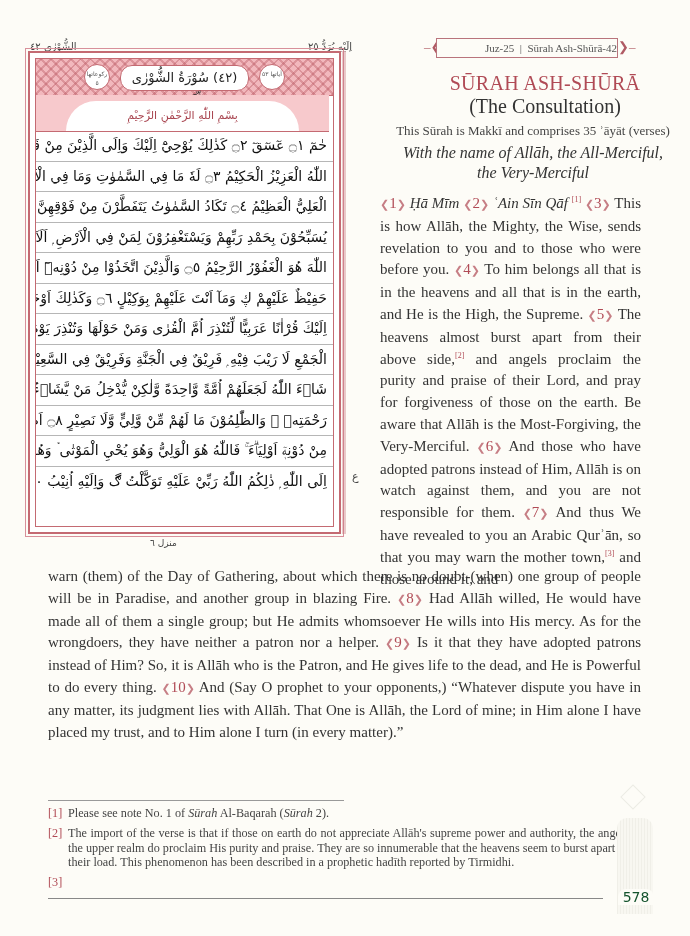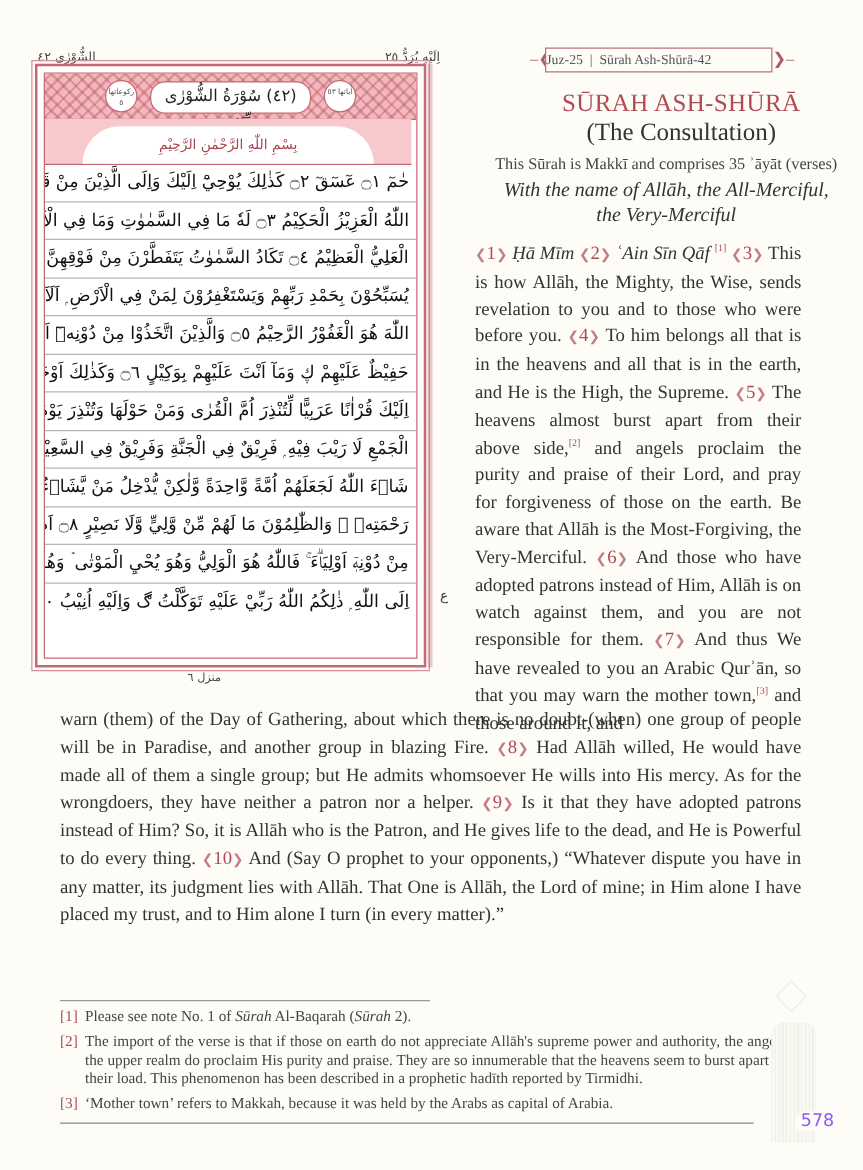--- a/index.html
+++ b/index.html
@@ -48,21 +48,21 @@
     padding: 0 6px; white-space: nowrap; overflow: hidden; text-align-last: justify;
   }
   .ayah-line:last-child { border-bottom: none; }
   .manzil { left: 150px; top: 538px; font-family: "DejaVu Sans", sans-serif; font-size: 9px; color: #444; }
   .ruku { left: 352px; top: 470px; font-family: "DejaVu Sans", sans-serif; font-size: 11px; color: #444; }
   .side-strip { left: 342px; top: 51px; width: 4px; height: 483px; background: #c46a72; opacity: .35; }
 
   
   .juz-box {
     left: 436px; top: 38px; width: 180px; height: 18px; border: 1px solid #b9747c;
-    font-size: 11px; color: #555; text-align: left; line-height: 18px; background: #fdfcf7;
+    font-size: 11px; color: #555; text-align: right; line-height: 18px; background: #fdfcf7;
   }
   .juz-orn { top: 40px; color: #b05a64; font-size: 13px; line-height: 14px; }
   .sura-name { left: 400px; width: 290px; top: 72px; text-align: center; font-size: 20px; font-weight: normal; color: #b04a55; letter-spacing: 0.3px; }
   .sura-sub { left: 400px; width: 290px; top: 95px; text-align: center; font-size: 20px; color: #333; }
   .sura-info { left: 376px; width: 314px; top: 123px; text-align: center; font-size: 13px; color: #444; }
   .invocation { left: 376px; width: 314px; top: 143px; text-align: center; font-size: 16px; font-style: italic; line-height: 20px; color: #333; }
 
   .trans {
     left: 380px; width: 261px; top: 193px; font-size: 15px; line-height: 21.8px; text-align: justify; color: #333;
   }
@@ -78,21 +78,21 @@
   .fn-rule-top { left: 48px; top: 800px; width: 296px; height: 1px; background: #999; }
   .fn-rule-bot { left: 48px; top: 898px; width: 555px; height: 1px; background: #888; }
   .footnotes { left: 48px; width: 594px; top: 806px; font-size: 12.2px; line-height: 14.8px; color: #444; }
   .footnote { display: flex; margin-bottom: 5px; text-align: justify; }
   .fn-num { color: #b04a55; width: 20px; flex: none; }
   .page-tab {
     left: 617px; top: 818px; width: 36px; height: 96px; border-radius: 10px 10px 0 0;
     background: repeating-linear-gradient(90deg, #f0efe8 0 1px, #f8f7f1 1px 3px);
   }
   .diamond { left: 624px; top: 788px; width: 16px; height: 16px; border: 1.5px solid #ecebe4; transform: rotate(45deg); }
-  .page-num { left: 618px; top: 889px; width: 36px; text-align: center; font-family: "DejaVu Sans", sans-serif; font-size: 14px; color: #8b5cf6; background: #fdfcf7; border-radius: 8px 8px 0 0; margin-left: 18px; }
+  .page-num { left: 618px; top: 889px; width: 36px; text-align: center; font-family: "DejaVu Sans", sans-serif; font-size: 14px; color: #14532d; background: #fdfcf7; border-radius: 8px 8px 0 0; }
 </style>
 </head>
 <body>
 
 <div class="abs ar-head" style="right:338px; top:41px;">اِلَيْهِ يُرَدُّ ٢٥</div>
 <div class="abs ar-head" style="left:30px; top:41px;">الشُّوْرٰى ٤٢</div>
 
 <div class="abs mushaf">
   <div class="mushaf-inner">
     <div class="ornament">
@@ -174,20 +174,19 @@
   <div class="footnote">
     <span class="fn-num">[1]</span>
     <span><span>Please see note No. 1 of </span><em>Sūrah</em><span> Al-Baqarah (</span><em>Sūrah</em><span> 2).</span></span>
   </div>
   <div class="footnote">
     <span class="fn-num">[2]</span>
     <span>The import of the verse is that if those on earth do not appreciate Allāh's supreme power and authority, the angels in the upper realm do proclaim His purity and praise. They are so innumerable that the heavens seem to burst apart from their load. This phenomenon has been described in a prophetic hadīth reported by Tirmidhi.</span>
   </div>
   <div class="footnote">
     <span class="fn-num">[3]</span>
-    <span>‘Mother town’ refers to Makkah, because it was held by the Arabs as capital of Arabia.</span>
   </div>
 </div>
 <div class="abs fn-rule-bot"></div>
 
 <div class="abs diamond"></div>
 <div class="abs page-tab"></div>
 <div class="abs page-num">578</div>
 
 </body></html>

